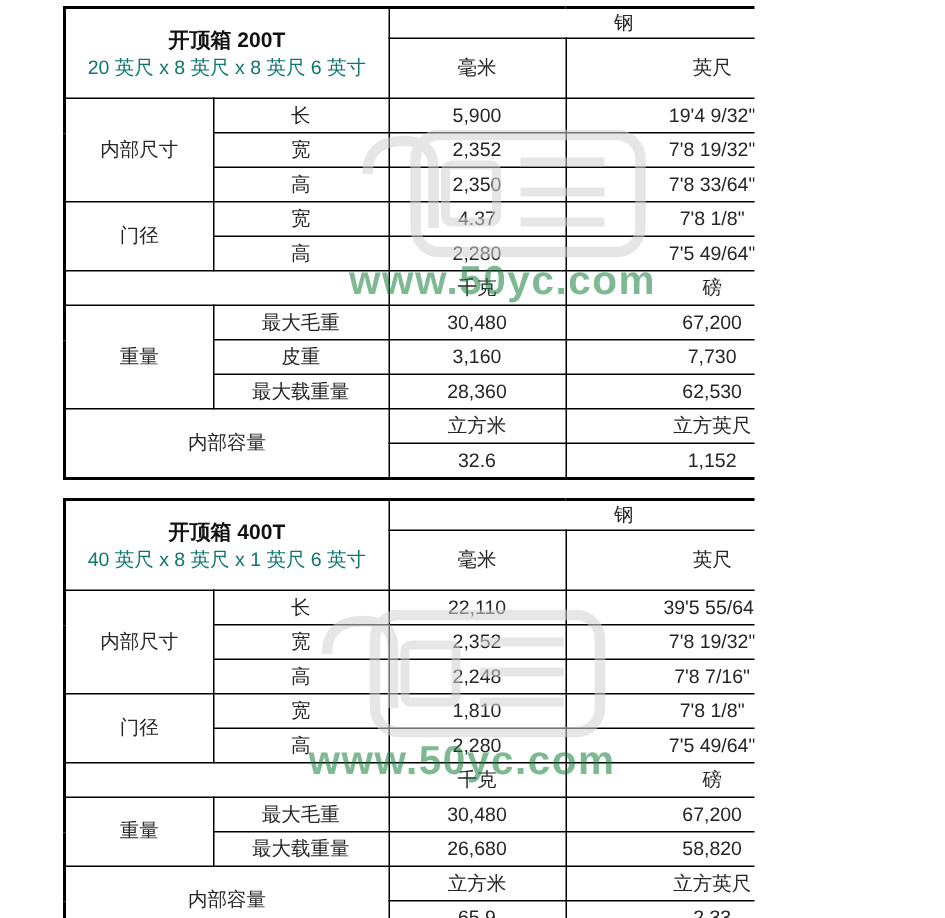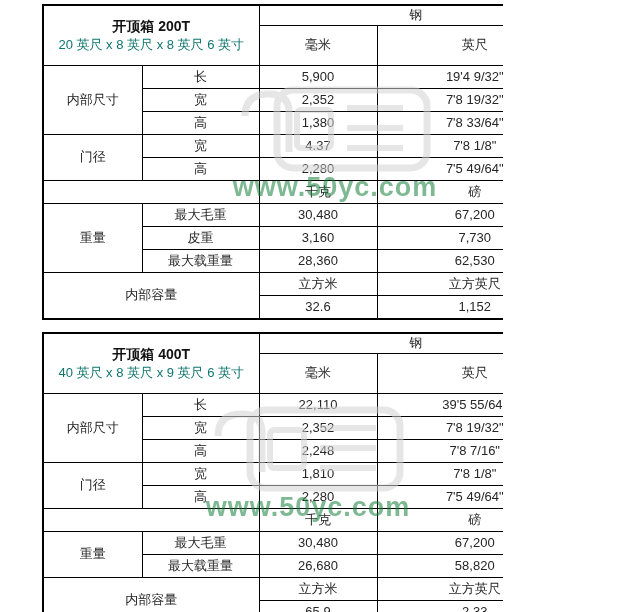--- a/index.html
+++ b/index.html
@@ -107,21 +107,21 @@
       <td>5,900</td>
       <td>19'4 9/32"</td>
     </tr>
     <tr class="r-data">
       <td>宽</td>
       <td>2,352</td>
       <td>7'8 19/32"</td>
     </tr>
     <tr class="r-data">
       <td>高</td>
-      <td>1,380</td>
+      <td>2,350</td>
       <td>7'8 33/64"</td>
     </tr>
     <tr class="r-data">
       <td rowspan="2">门径</td>
       <td>宽</td>
       <td>4.37</td>
       <td>7'8 1/8"</td>
     </tr>
     <tr class="r-data">
       <td>高</td>
@@ -165,21 +165,21 @@
     <colgroup>
       <col class="col-group">
         <col class="col-sub">
         <col class="col-metric">
         <col class="col-imperial">
     </colgroup>
     <tbody>
         <tr class="r-steel">
       <td colspan="2" rowspan="2" class="title-cell">
         <div class="tbl-title">开顶箱 400T</div>
-        <div class="tbl-subtitle">40 英尺 x 8 英尺 x 9 英尺 6 英寸</div>
+        <div class="tbl-subtitle">40 英尺 x 8 英尺 x 1 英尺 6 英寸</div>
       </td>
       <td colspan="2">钢</td>
     </tr>
     <tr class="r-units">
       <td>毫米</td>
       <td>英尺</td>
     </tr>
     <tr class="r-data">
       <td rowspan="3">内部尺寸</td>
       <td>长</td>

